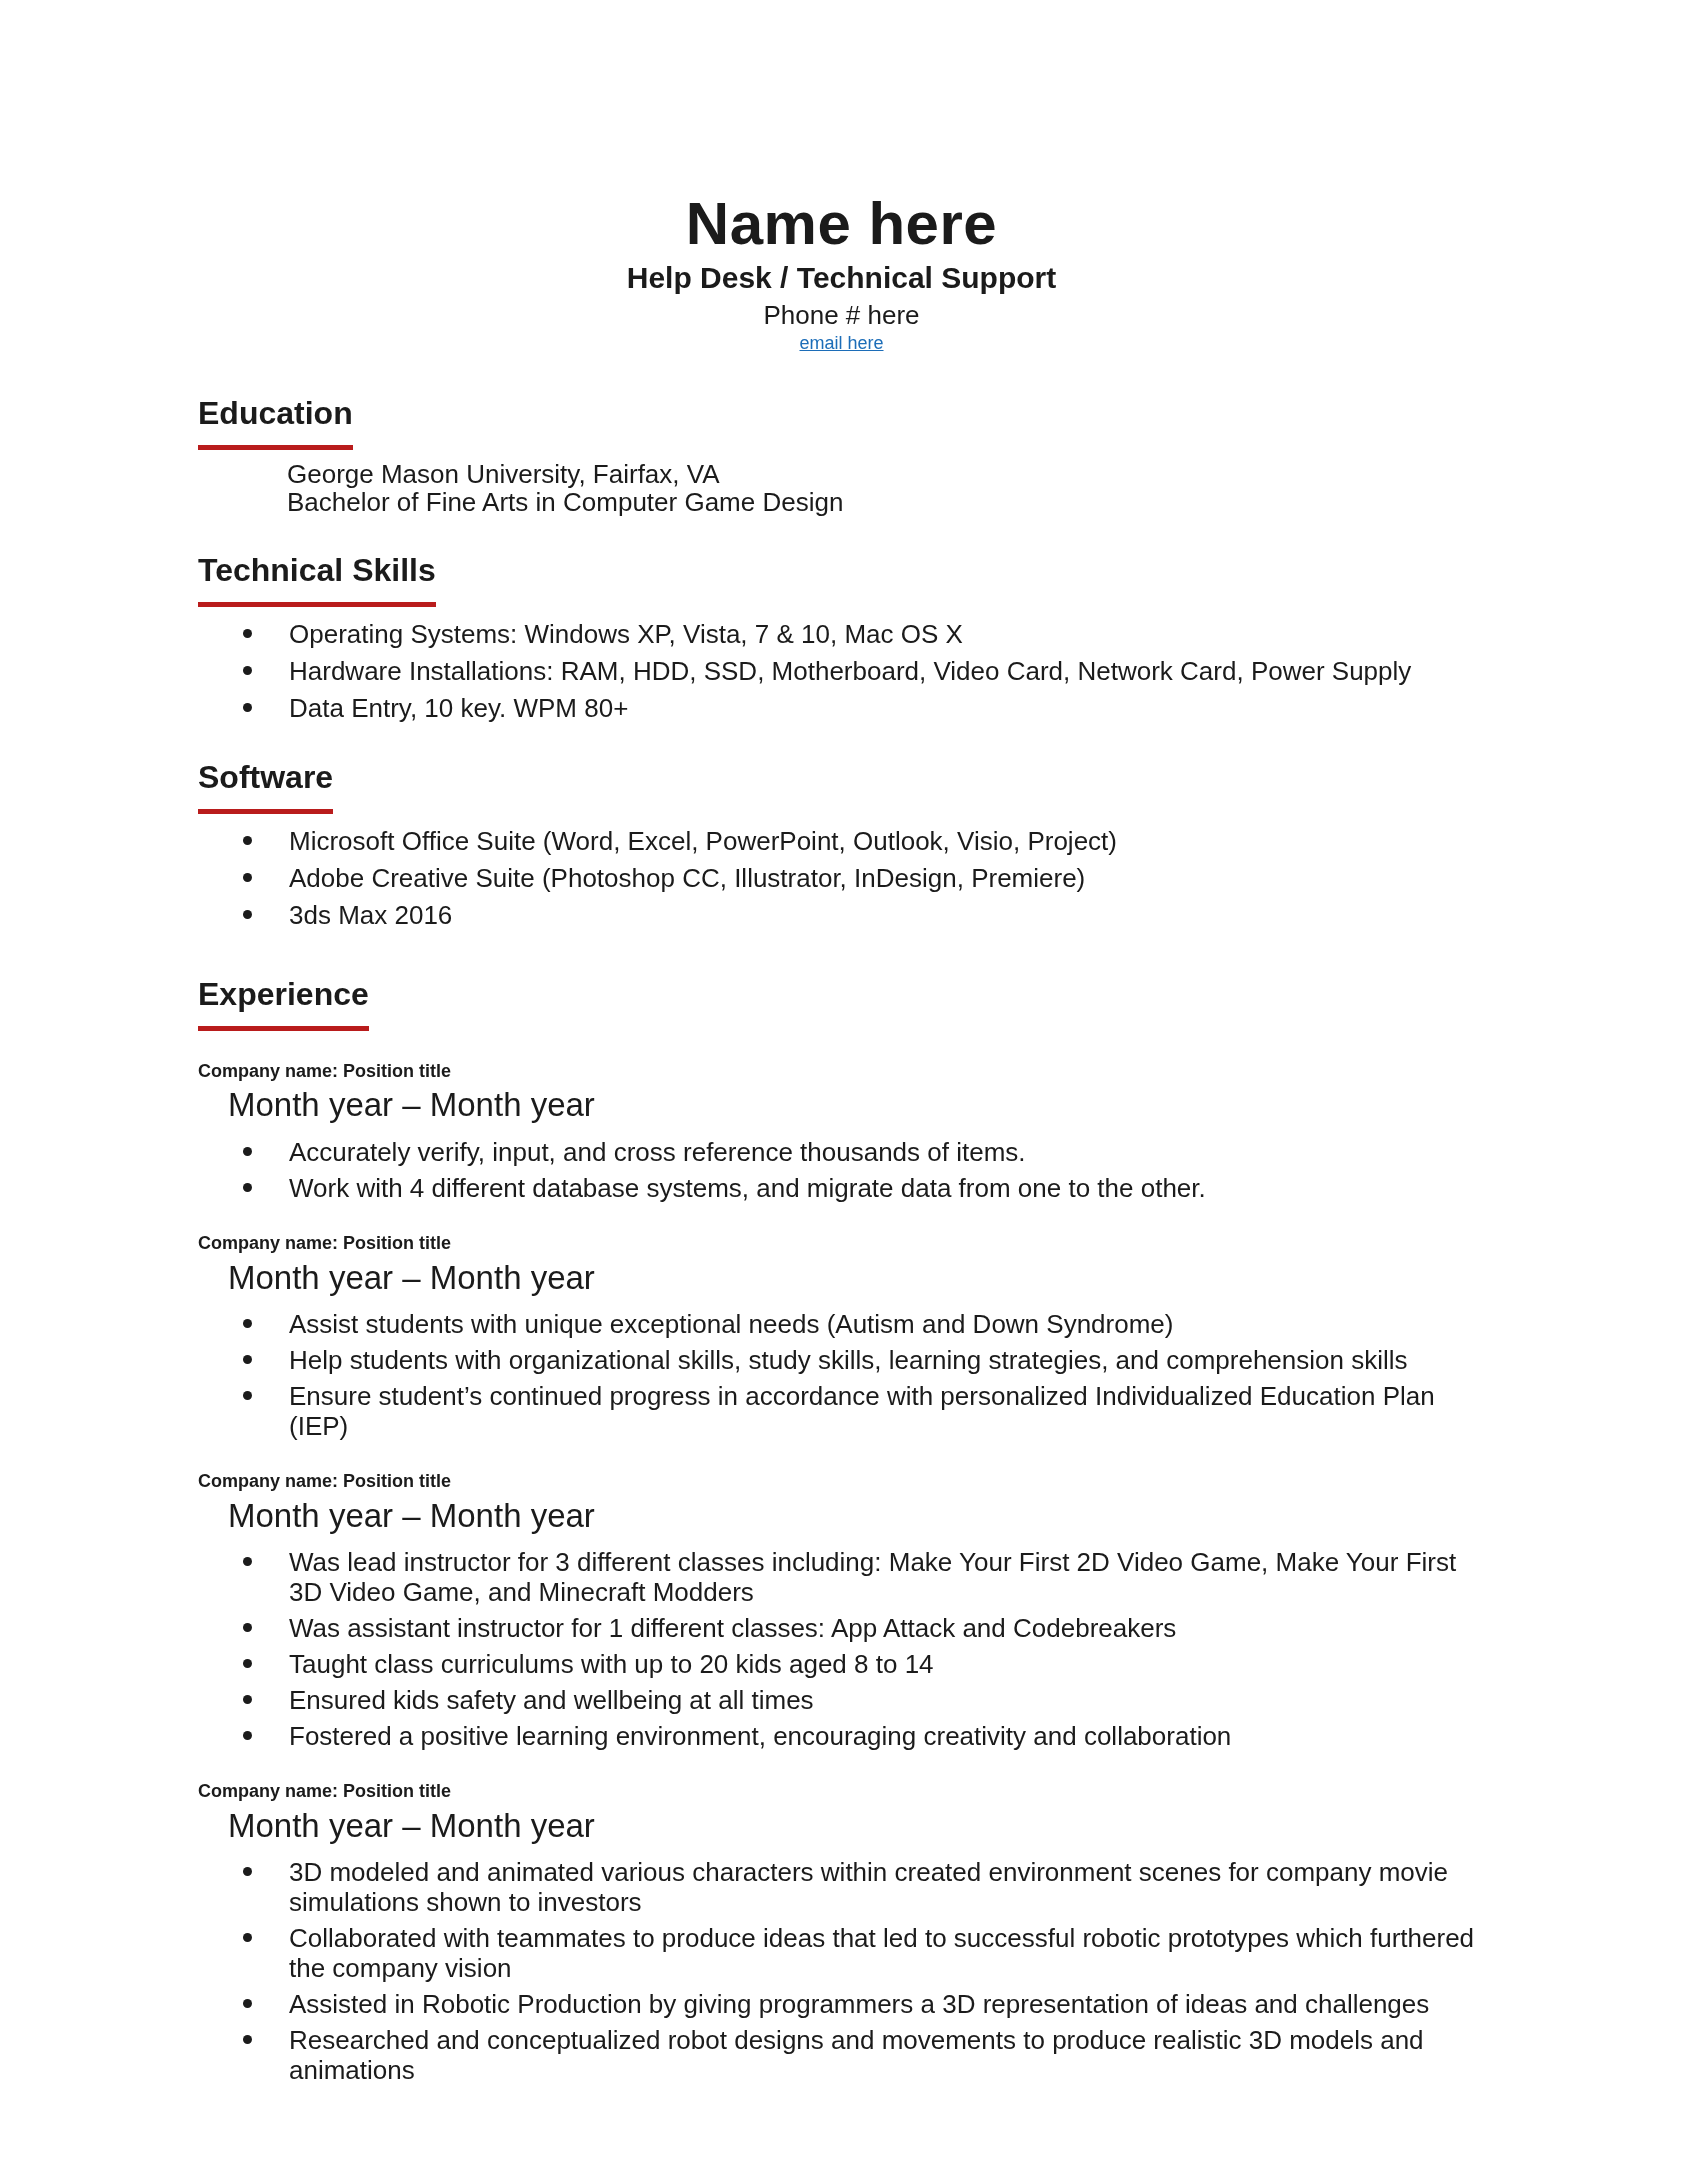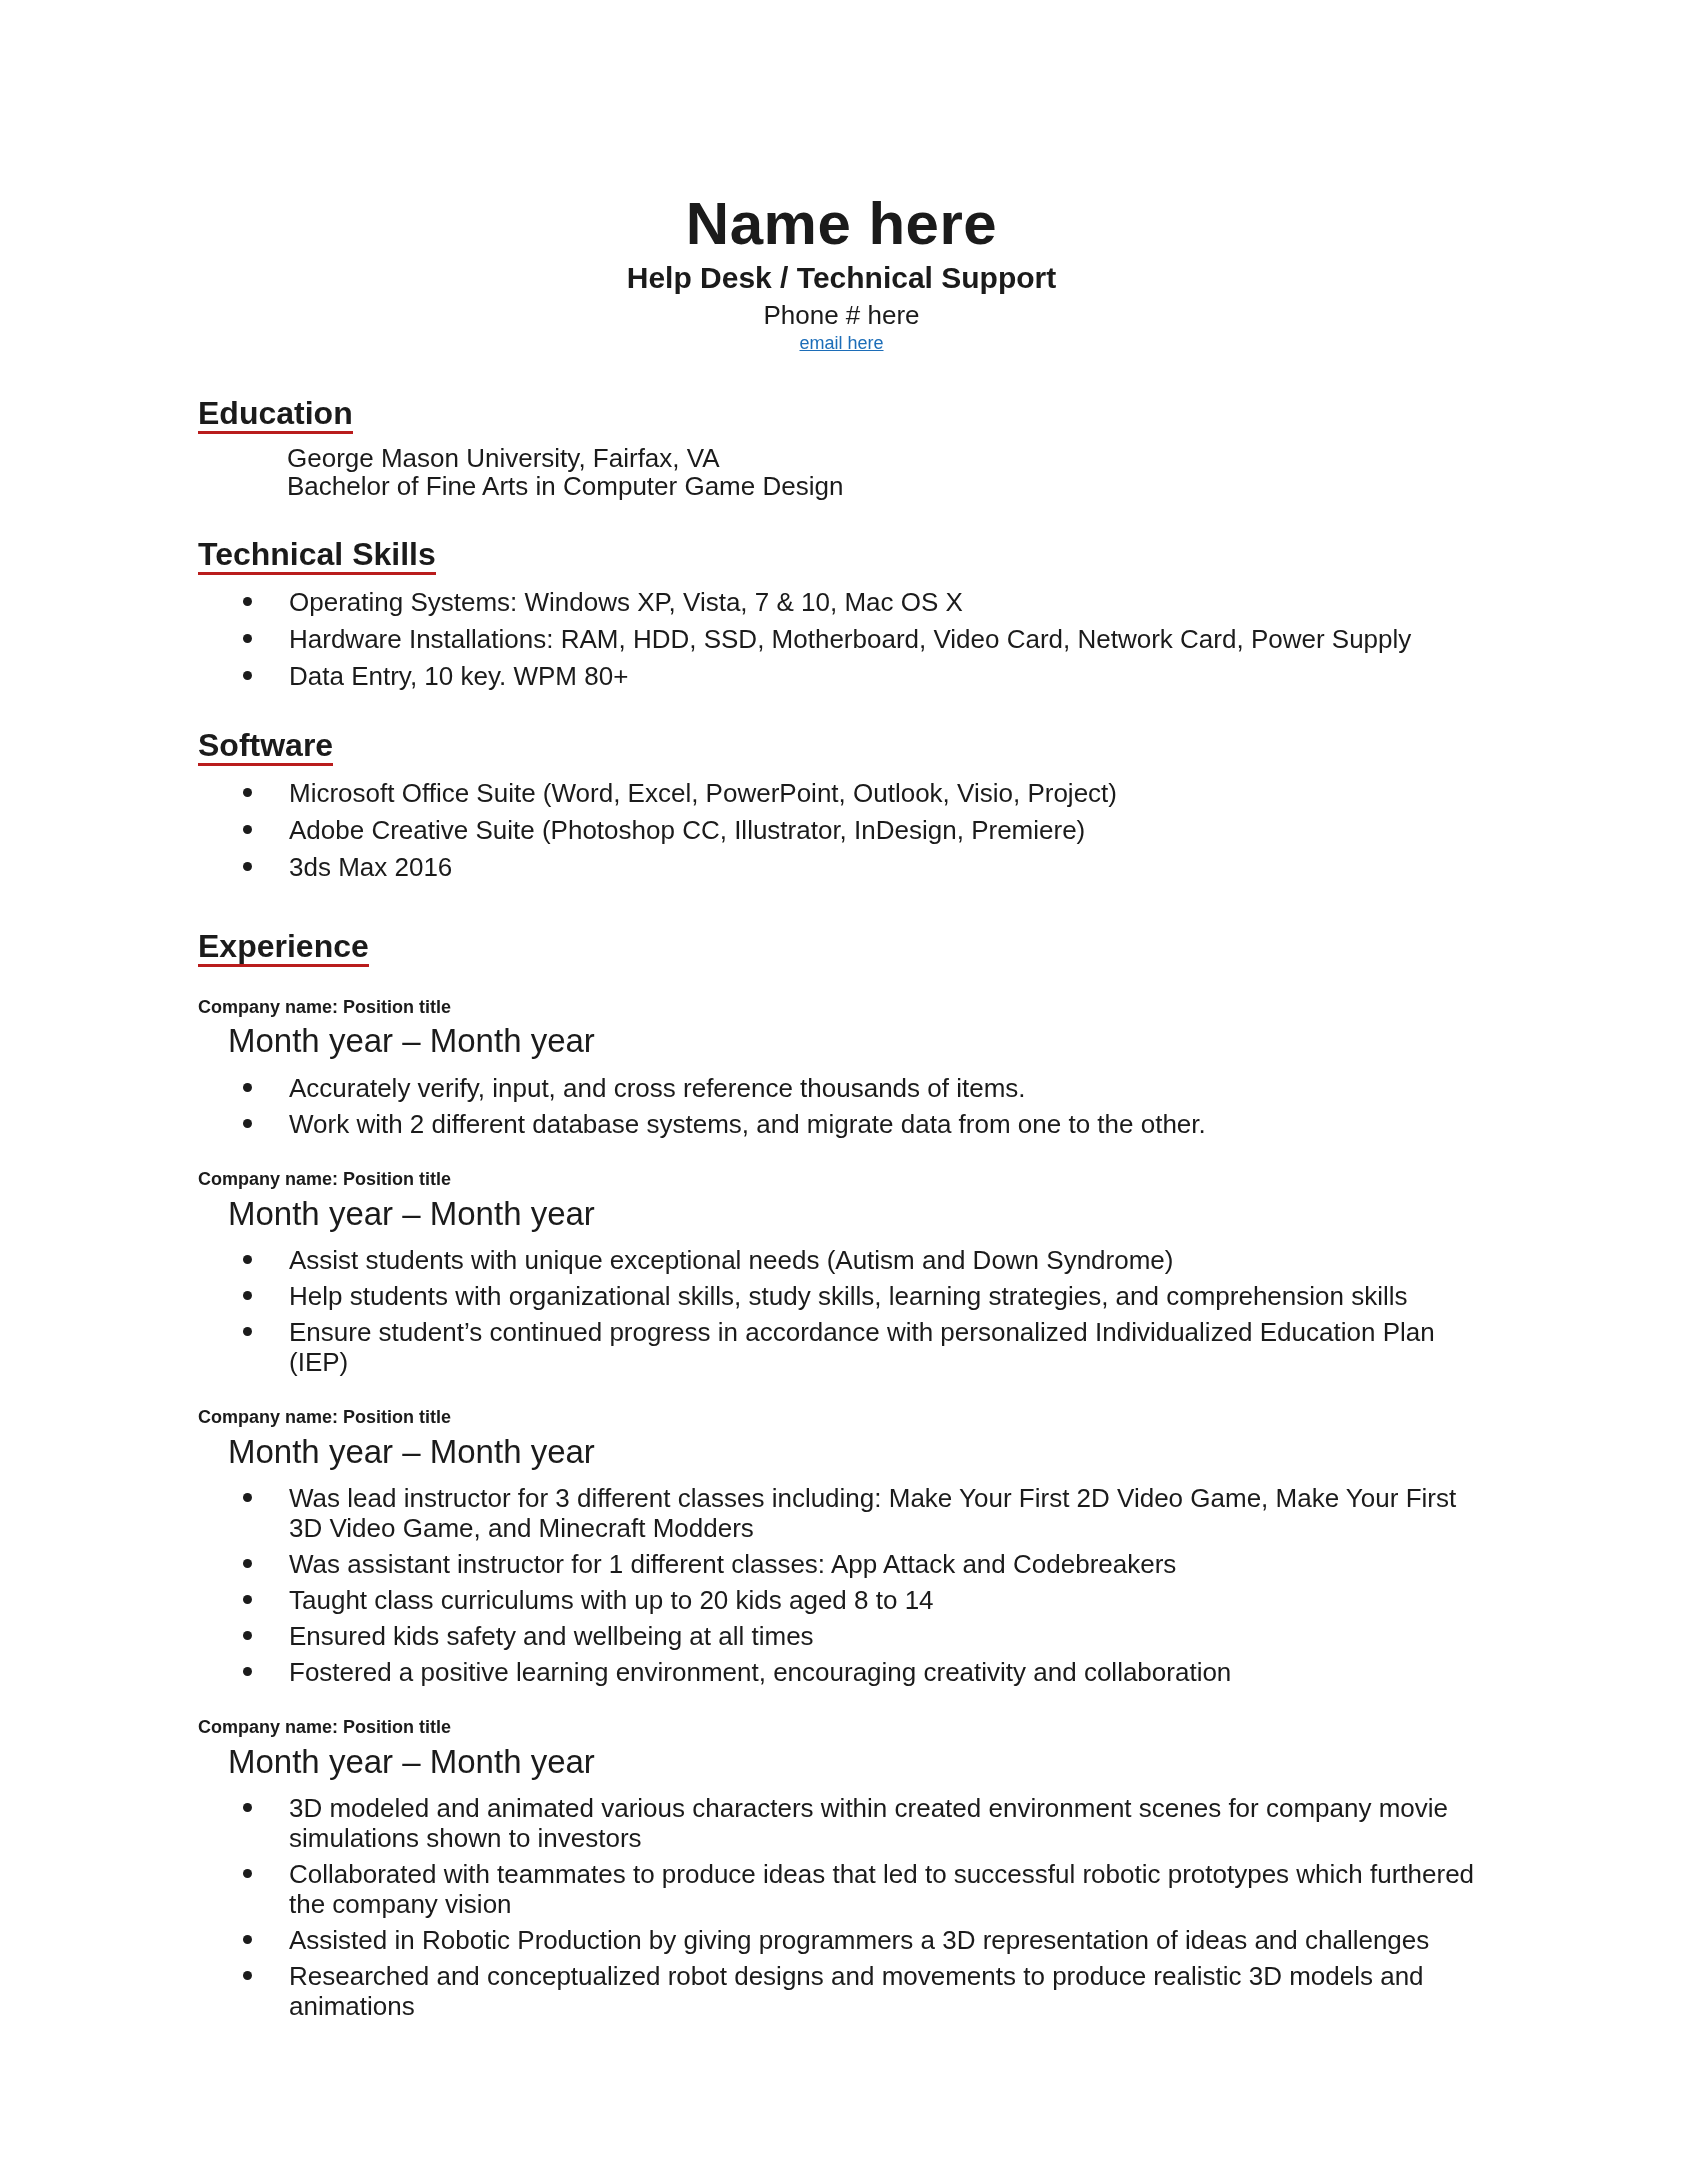--- a/index.html
+++ b/index.html
@@ -55,22 +55,22 @@
   .section-heading {
     font-size: 32px;
     font-weight: bold;
     margin-top: 38px;
     line-height: 1.0;
   }
   .section-heading.first { margin-top: 44px; }
   .section-heading.experience { margin-top: 48px; }
   .section-heading > span {
     display: inline-block;
-    border-bottom: 3px solid #b91c1c;
-    padding-bottom: 2px;
+    border-bottom: 5px solid #b91c1c;
+    padding-bottom: 16px;
   }
 
   .edu-lines {
     margin: 10px 0 0 89px;
     font-size: 26px;
     line-height: 28px;
   }
 
   ul.bullets {
     list-style: none;
@@ -156,21 +156,21 @@
 
   <div class="section-heading experience">
     <span>Experience</span>
   </div>
 
   <div class="job">
     <div class="job-title">Company name: Position title</div>
     <div class="job-dates">Month year – Month year</div>
     <ul class="bullets">
       <li>Accurately verify, input, and cross reference thousands of items.</li>
-      <li>Work with 2 different database systems, and migrate data from one to the other.</li>
+      <li>Work with 4 different database systems, and migrate data from one to the other.</li>
     </ul>
   </div>
 
   <div class="job">
     <div class="job-title">Company name: Position title</div>
     <div class="job-dates">Month year – Month year</div>
     <ul class="bullets">
       <li>Assist students with unique exceptional needs (Autism and Down Syndrome)</li>
       <li>Help students with organizational skills, study skills, learning strategies, and comprehension skills</li>
       <li>Ensure student’s continued progress in accordance with personalized Individualized Education Plan (IEP)</li>

